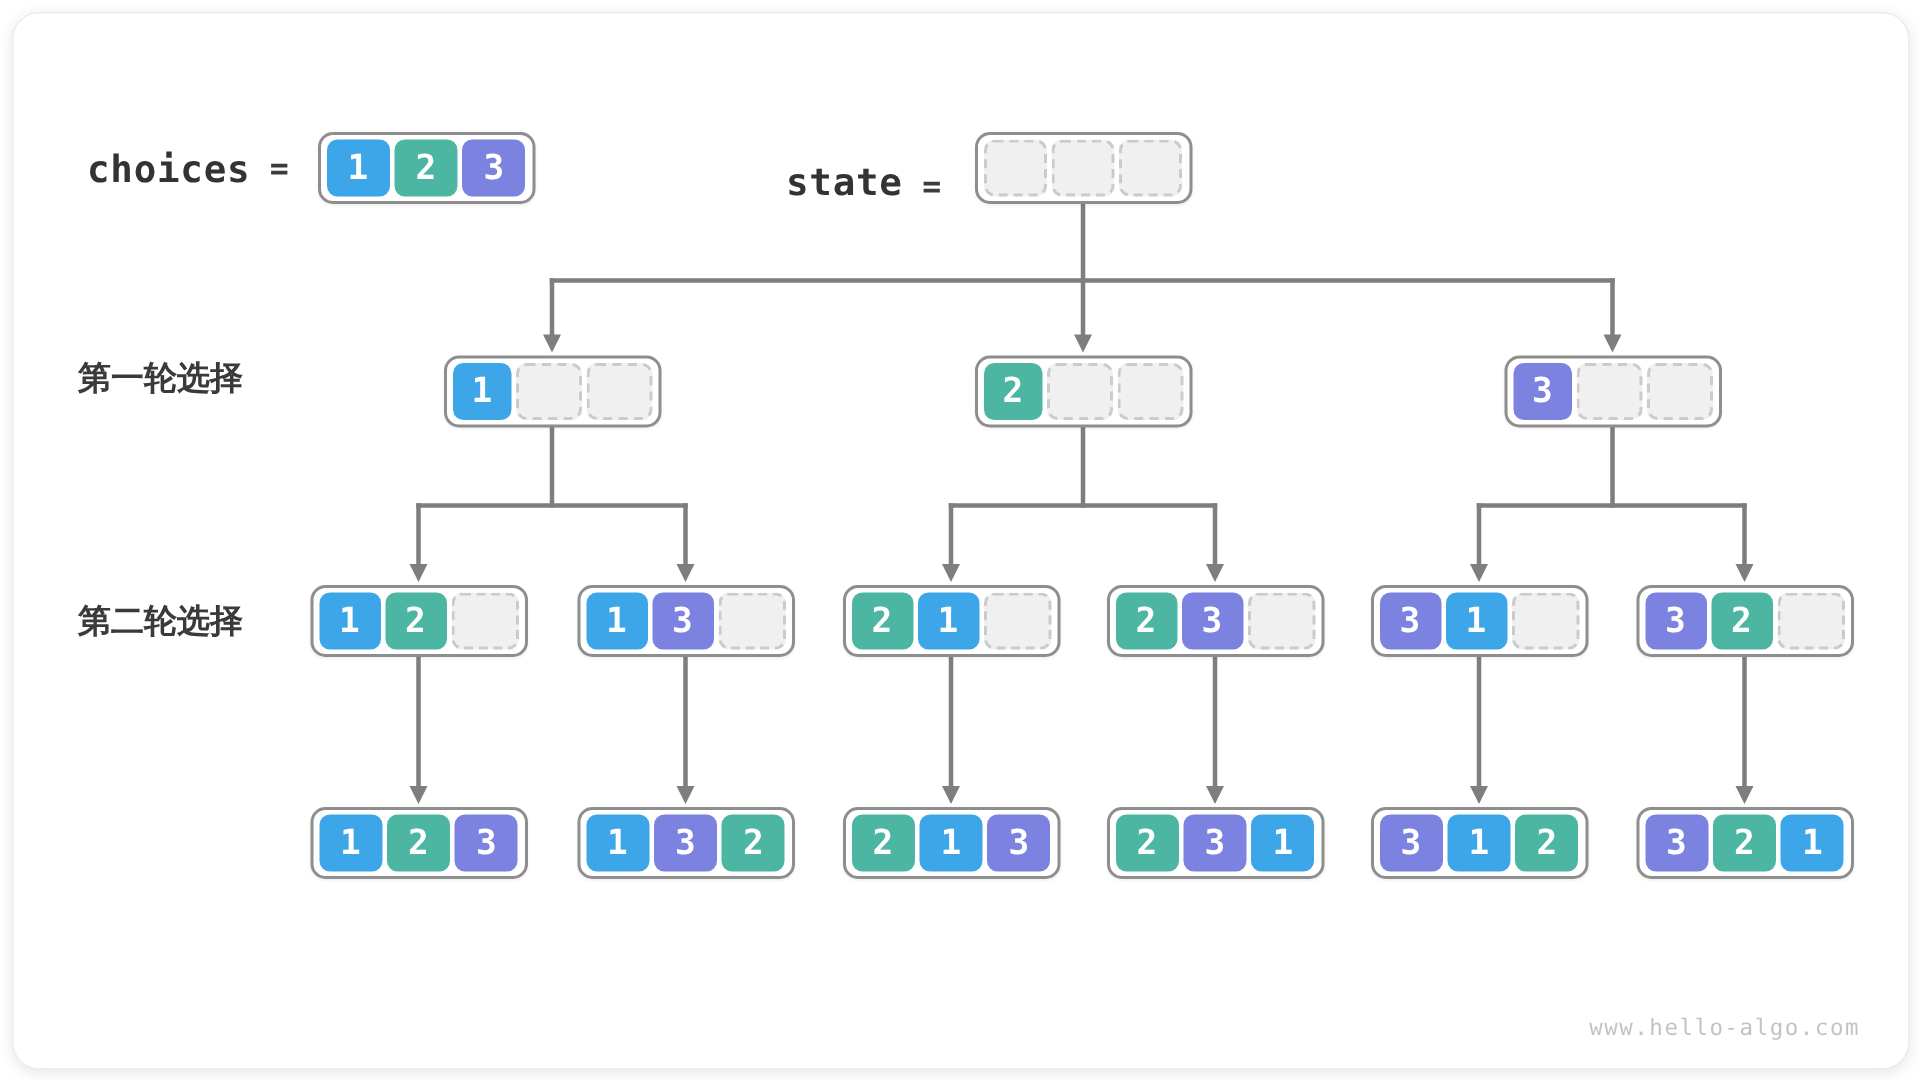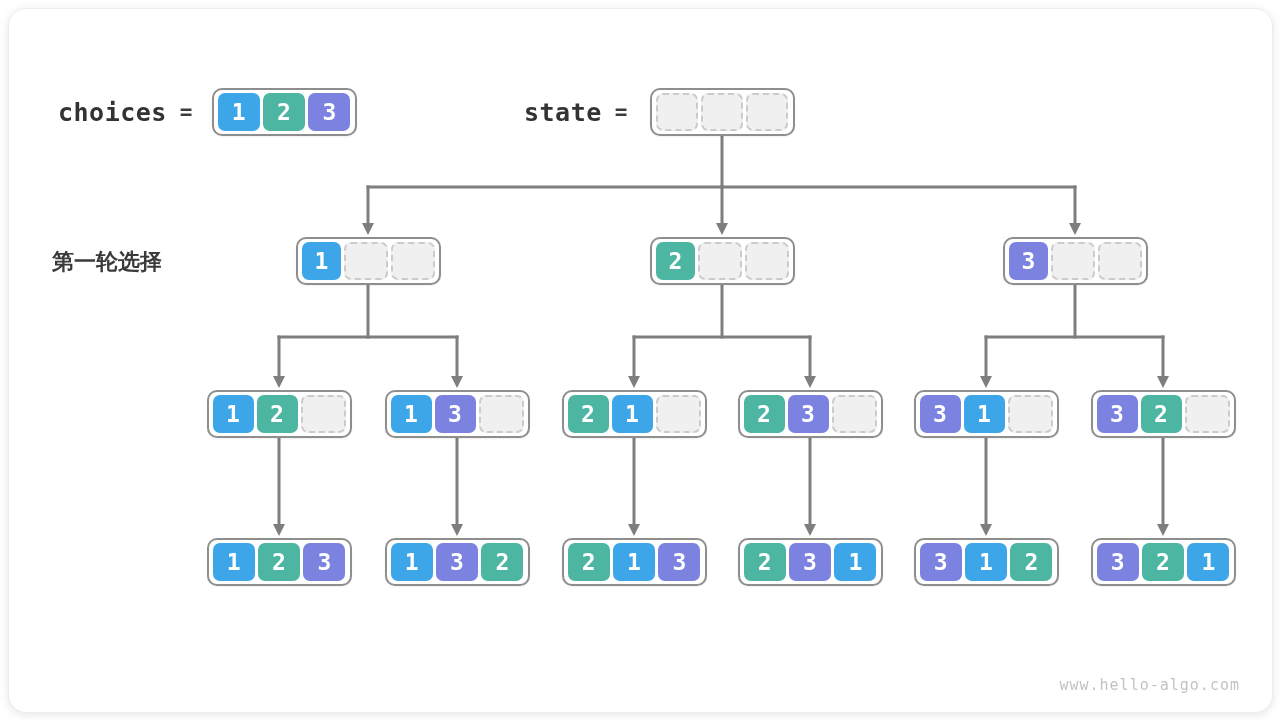--- a/index.html
+++ b/index.html
@@ -93,26 +93,27 @@
       <polygon points="980,524 992,524 986,536" fill="#7e7e7e"></polygon>
       <line x1="1163" y1="438" x2="1163" y2="526" stroke="#7e7e7e" stroke-width="3" stroke-linecap="square"></line>
       <polygon points="1157,524 1169,524 1163,536" fill="#7e7e7e"></polygon>
     </svg>
 
   <div class="code-row" style="left:58px; top:88px;">
     <span class="code-label">choices</span>
     <span class="equals">=</span>
   </div>
 
-  <div class="code-row" style="left:524px; top:88px;">
+  <div class="code-row" style="left:524px; top:88px;align-items:flex-end;">
     <span class="code-label">state</span>
     <span class="equals">=</span>
   </div>
 
-  <div class="row-label" style="top:238px;">第一轮选择</div>
+  <div class="row-label" style="top:228px;">第一轮选择</div>
+  <div class="row-label" style="top:390px;">第二轮选择</div>
 
   <div id="nodes">
       <div class="state-box" style="left: 211.5px; top: 88px;">
         <div class="cell filled" style="background: rgb(61, 166, 232);">1</div>
         <div class="cell filled" style="background: rgb(77, 182, 163);">2</div>
         <div class="cell filled" style="background: rgb(123, 130, 224);">3</div>
       </div>
       <div class="state-box" style="left: 649.5px; top: 88px;">
         <div class="cell empty"></div>
         <div class="cell empty"></div>

